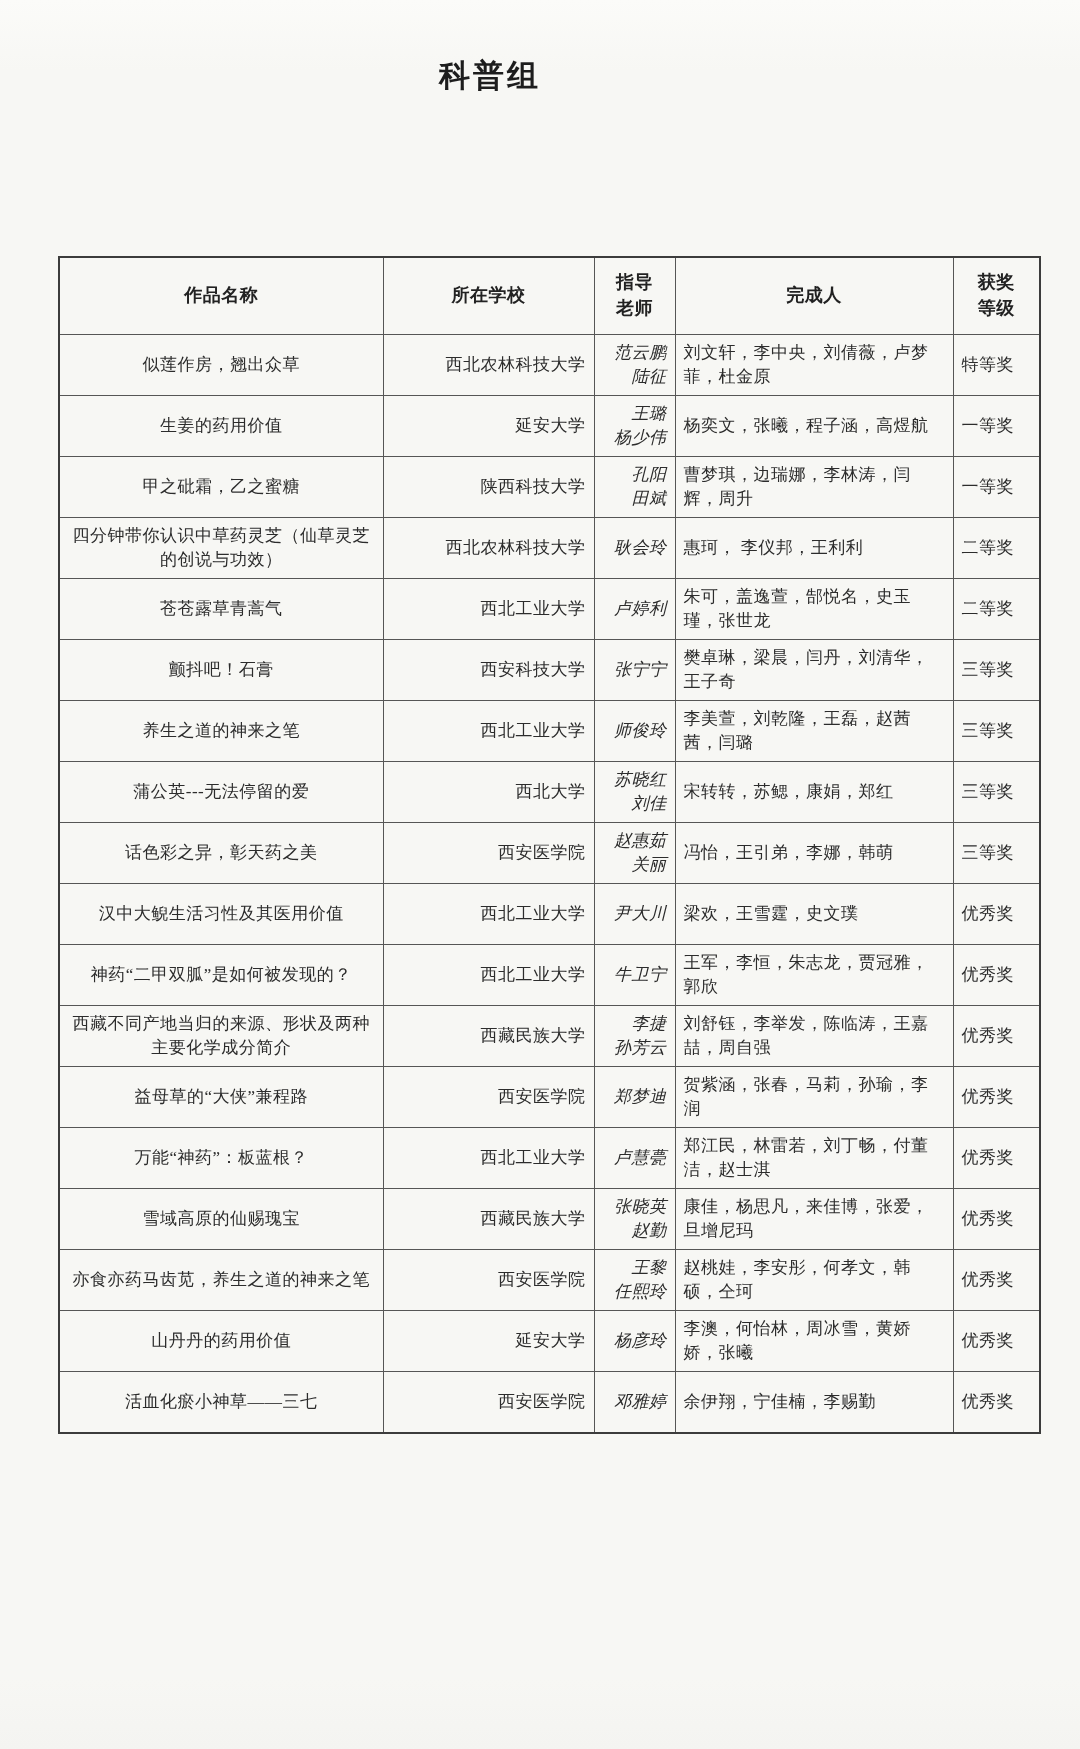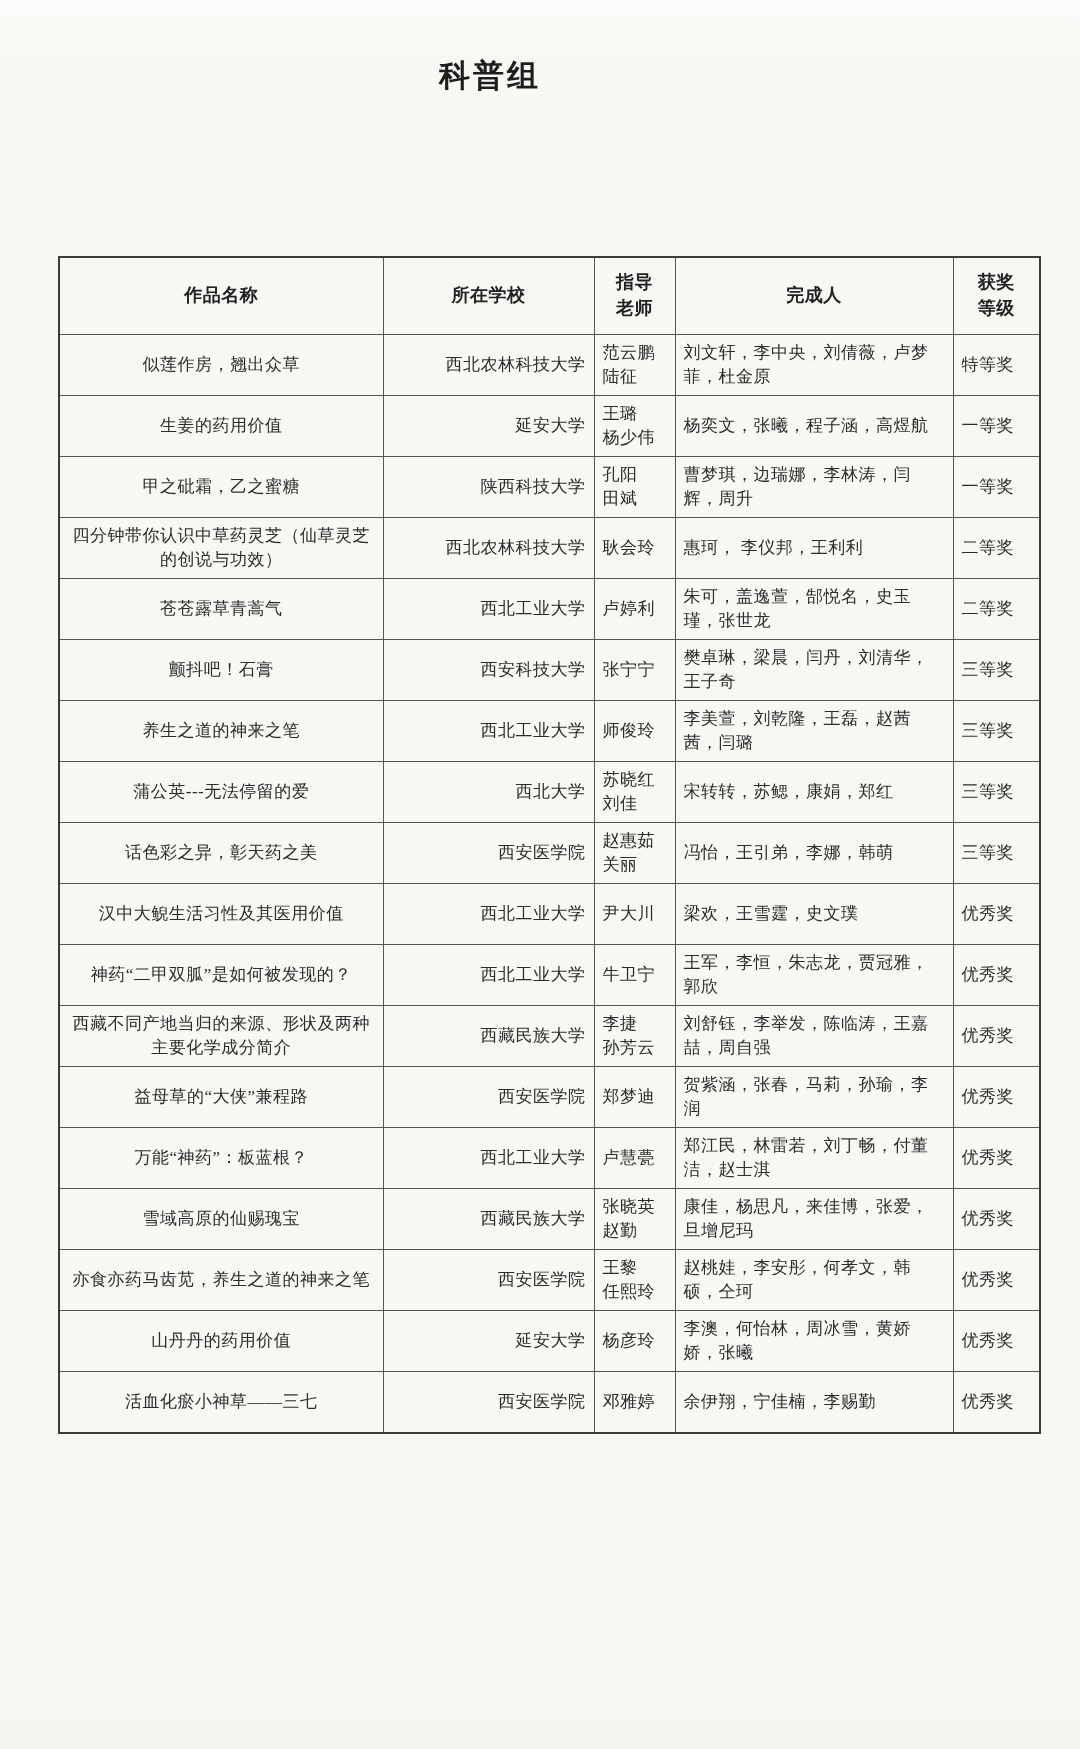--- a/index.html
+++ b/index.html
@@ -61,21 +61,21 @@
   table.awards thead th {
     font-weight: bold;
     font-size: 18px;
     text-align: center;
     height: 66px;
     color: #222222;
   }
   .pre { white-space: pre-line; }
   td.c-title   { text-align: center;   height: 50px; }
   td.c-school  { text-align: right; }
-  td.c-teacher { text-align: left; padding: 5px 2px; }
+  td.c-teacher { text-align: right; padding: 5px 2px; font-style: italic; }
   td.c-members { text-align: left; }
   td.c-award   { padding: 5px 3px; }
 </style>
 </head>
 <body>
 
 <div class="page">
   <div class="page-title">科普组</div>
 
   <table class="awards">

